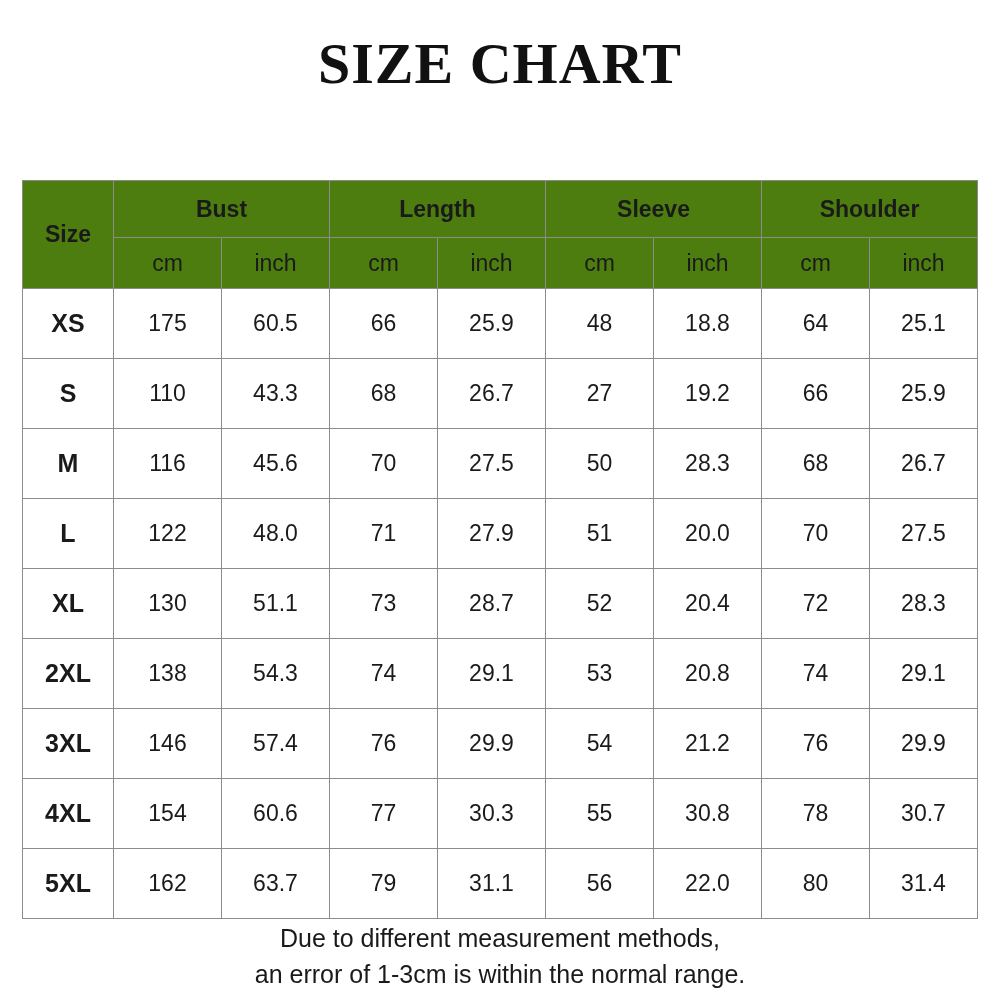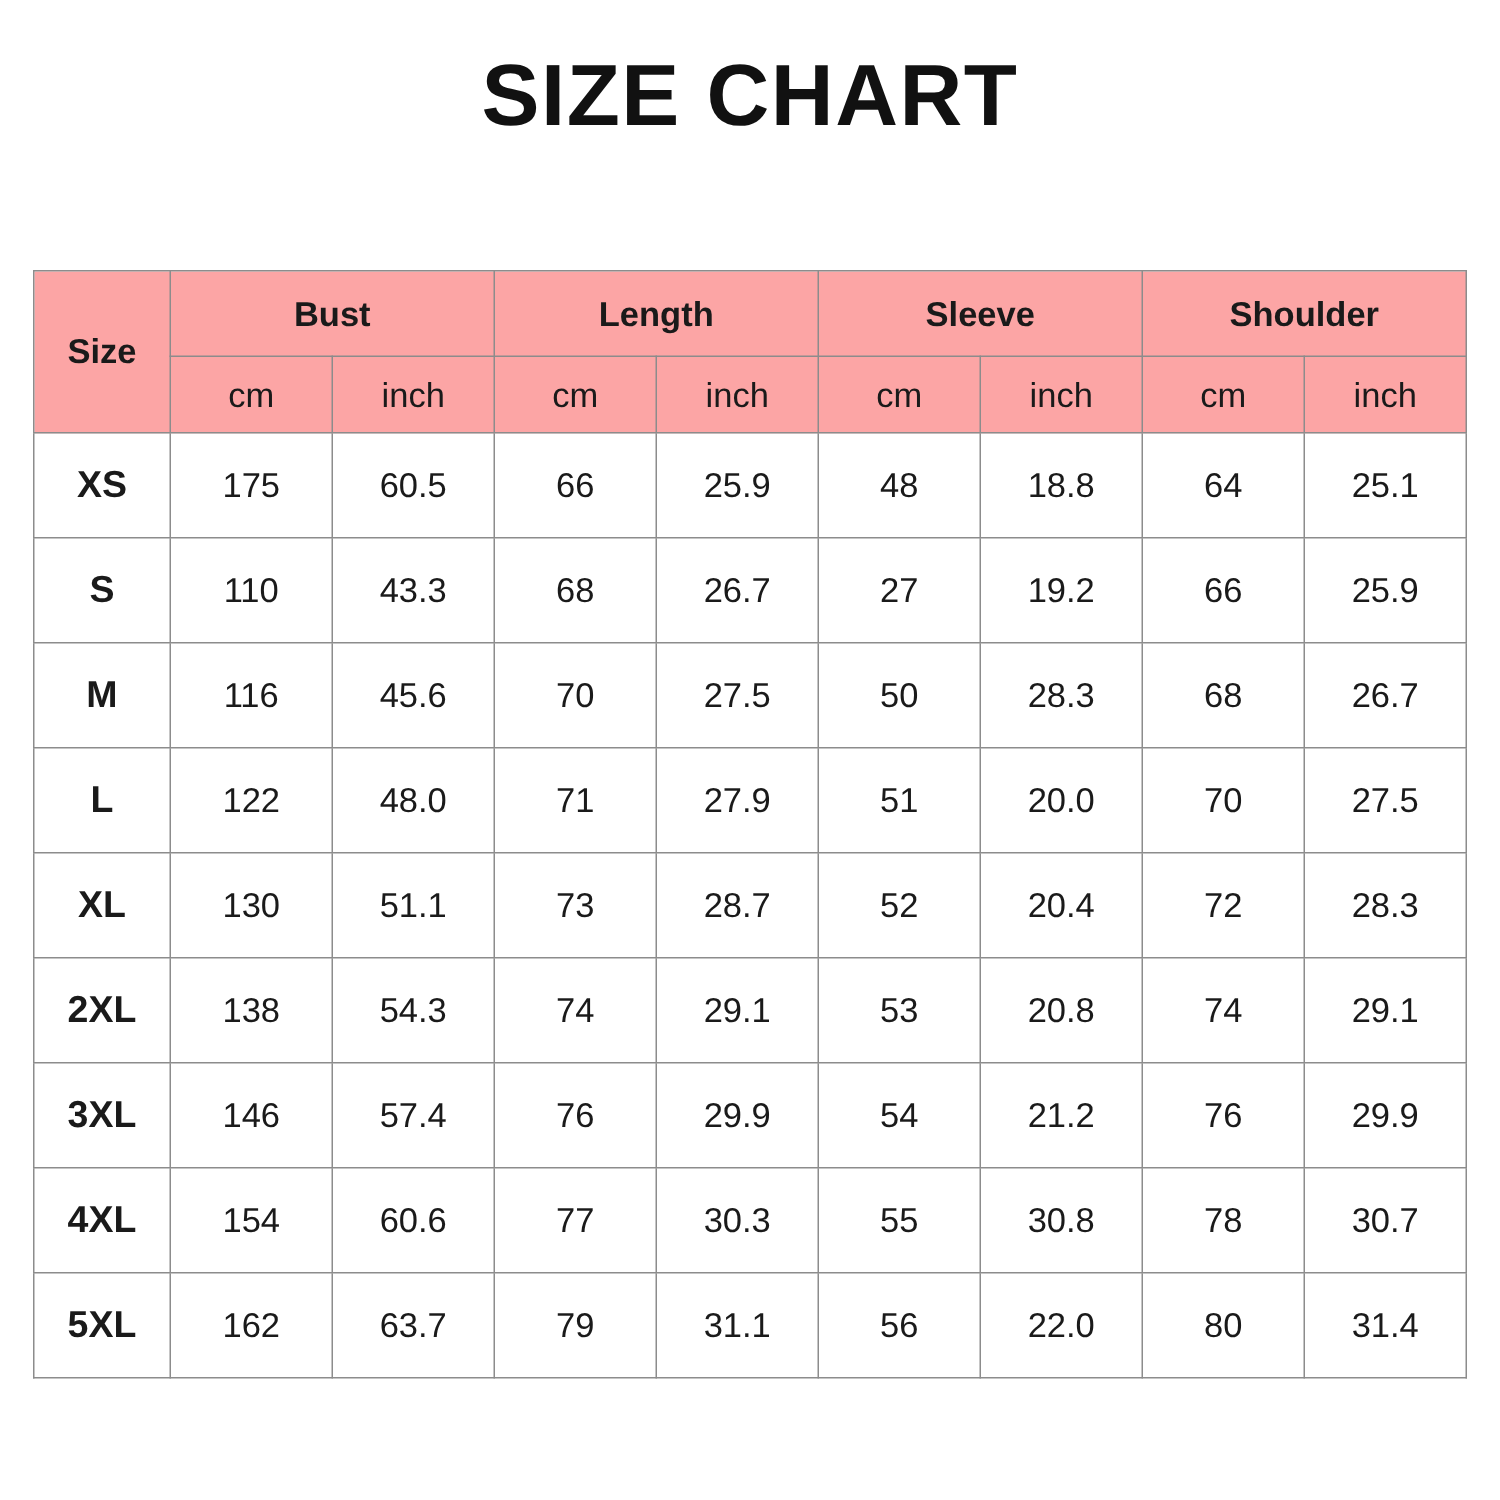--- a/index.html
+++ b/index.html
@@ -21,20 +21,21 @@
     box-sizing: border-box;
   }
   .title {
     text-align: center;
     font-size: 58px;
     font-weight: bold;
     letter-spacing: 1px;
     color: #111111;
     margin: 32px 0 0 0;
     line-height: 1.1;
+    font-family: Liberation Serif, serif;
   }
   .table-wrap {
     position: absolute;
     left: 22px;
     top: 148px;
     width: 956px;
   }
   table.size-chart {
     border-collapse: collapse;
     width: 956px;
@@ -42,21 +43,21 @@
   }
   table.size-chart th,
   table.size-chart td {
     border: 1px solid #8c8c8c;
     text-align: center;
     vertical-align: middle;
     font-size: 23px;
     color: #1a1a1a;
   }
   thead th {
-    background: #fca5a5;
+    background: #4d7c0f;
     font-weight: bold;
   }
   th.size-corner {
     width: 88px;
     font-size: 24px;
     font-weight: bold;
   }
   th.group-head {
     font-size: 25px;
     font-weight: bold;
@@ -215,14 +216,18 @@
           <td>31.1</td>
           <td>56</td>
           <td>22.0</td>
           <td>80</td>
           <td>31.4</td>
         </tr>
       </tbody>
     </table>
   </div>
 
+  <div class="note">
+    <div>Due to different measurement methods,</div>
+    <div>an error of 1-3cm is within the normal range.</div>
+  </div>
 
 </div>
 
 </body></html>

